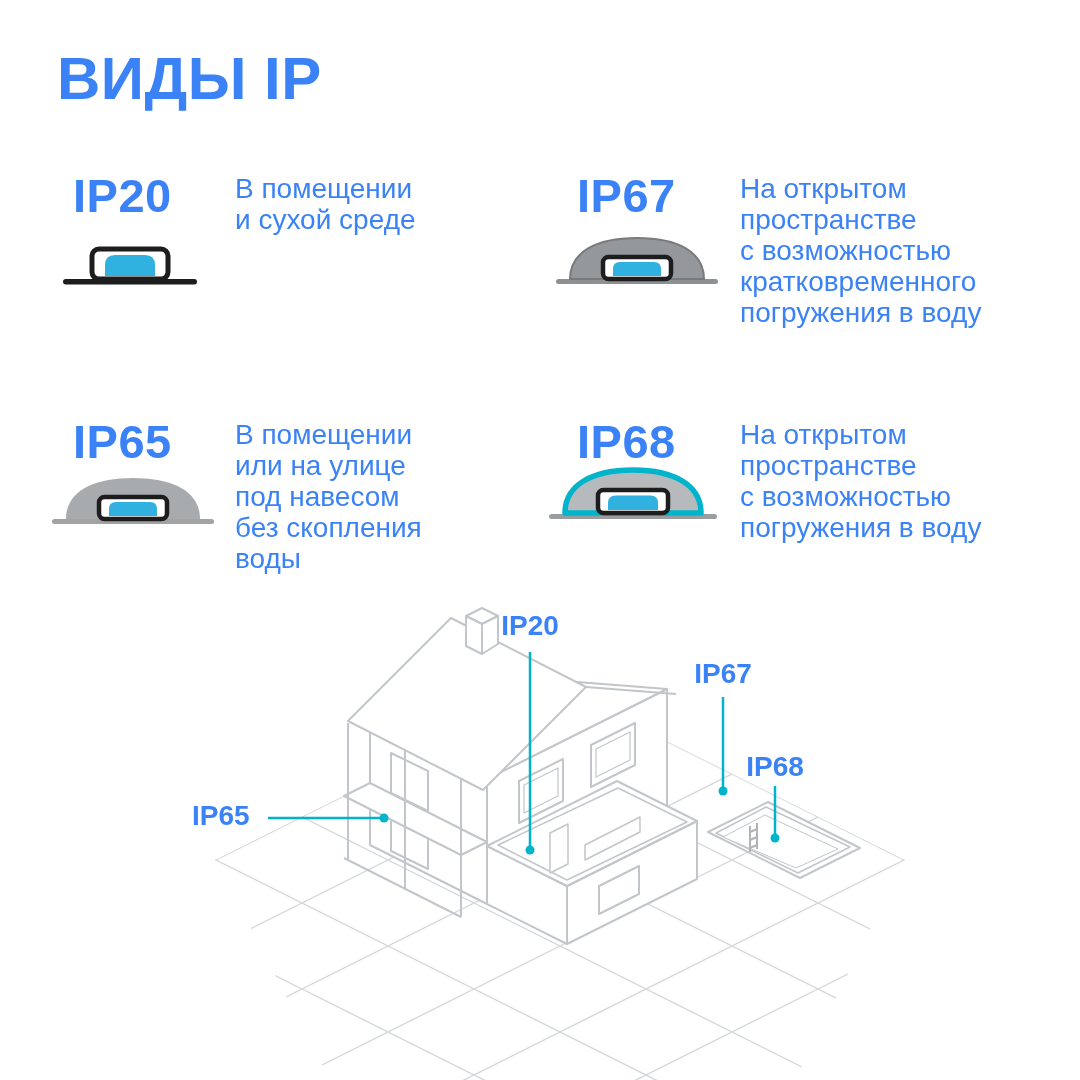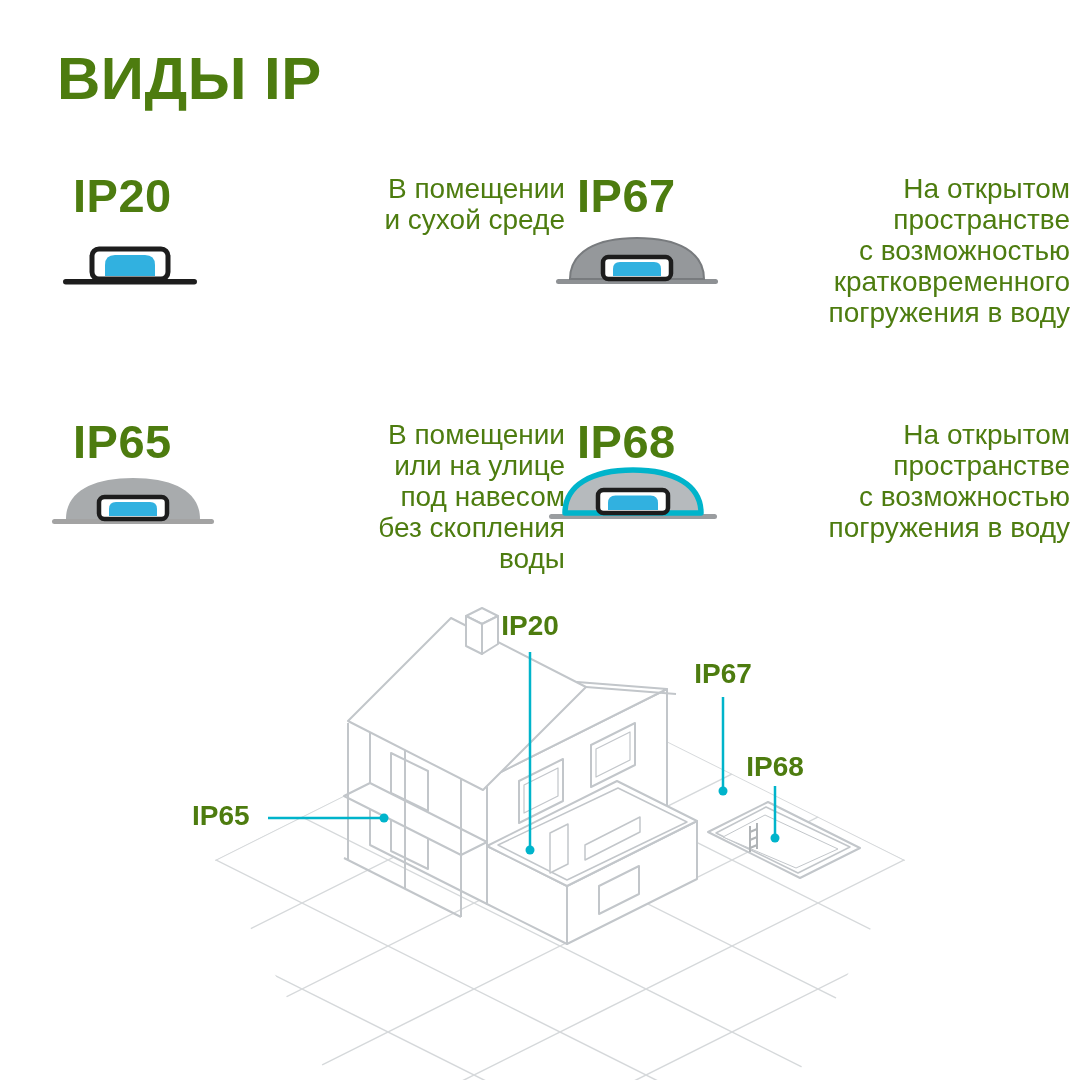--- a/index.html
+++ b/index.html
@@ -1,23 +1,23 @@
 <!DOCTYPE html>
 <html><head>
 <meta charset="utf-8">
 <style>
   html,body{margin:0;padding:0;background:#ffffff;}
   .page{
     position:relative;width:1080px;height:1080px;background:#ffffff;overflow:hidden;
-    font-family:"Liberation Sans","DejaVu Sans",sans-serif;color:#4d7c0f;
+    font-family:"Liberation Sans","DejaVu Sans",sans-serif;color:#3b82f6;
   }
   .abs{position:absolute;}
   .title{left:57px;top:44px;font-size:60px;font-weight:800;letter-spacing:.5px;}
   .rating-label{font-size:47px;font-weight:800;letter-spacing:.5px;}
-  .rating-desc{font-size:28px;line-height:31px;font-weight:500;white-space:pre-line;text-align:right;}
+  .rating-desc{font-size:28px;line-height:31px;font-weight:500;white-space:pre-line;}
   .icon-box svg{display:block;}
   .callout-label{font-size:28px;font-weight:800;text-align:center;width:88px;}
   .callout-label.right-align{text-align:left;width:80px;}
   
   .lbl-ip20{left:73px;top:168px;}   .ico-ip20{left:55px;top:234px;}  .dsc-ip20{left:235px;top:173px;width:330px;}
   .lbl-ip67{left:577px;top:168px;}  .ico-ip67{left:552px;top:226px;} .dsc-ip67{left:740px;top:173px;width:330px;}
   .lbl-ip65{left:73px;top:414px;}   .ico-ip65{left:48px;top:466px;}  .dsc-ip65{left:235px;top:419px;width:330px;}
   .lbl-ip68{left:577px;top:414px;}  .ico-ip68{left:545px;top:456px;} .dsc-ip68{left:740px;top:419px;width:330px;}
   
   .co-ip20{left:486px;top:610px;}

